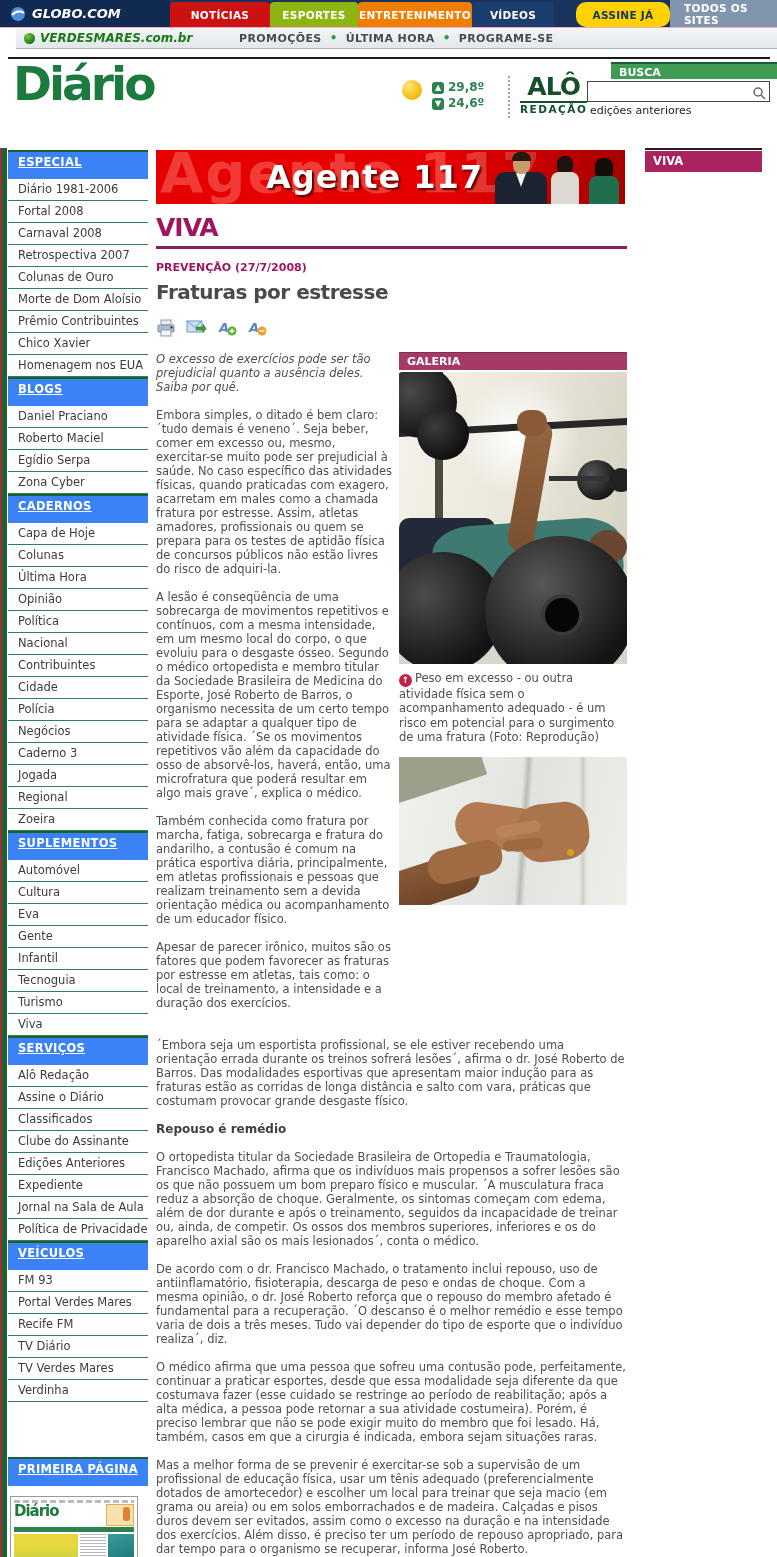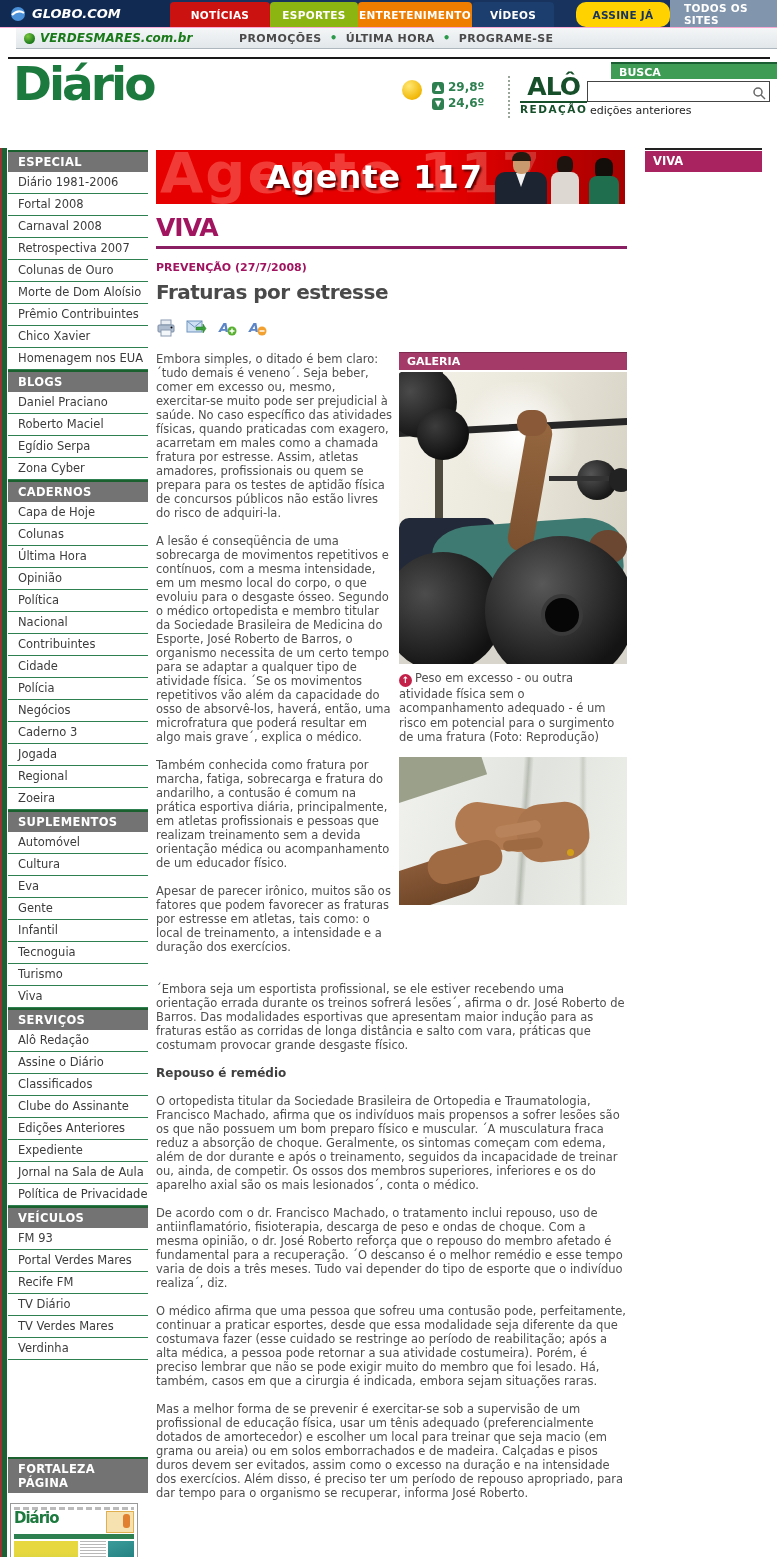--- a/index.html
+++ b/index.html
@@ -38,21 +38,21 @@
   .search-box{position:absolute;left:587px;top:81px;width:183px;height:21px;background:#fff;border:1px solid #444;box-sizing:border-box;}
   .search-input{position:absolute;left:2px;top:2px;width:150px;height:14px;border:0;outline:none;font-size:11px;}
   .mag{position:absolute;right:3px;top:3px;}
   .prev-ed{position:absolute;left:590px;top:104px;font-size:11px;color:#222;}
   
   .edge-a{position:absolute;left:0;top:148px;bottom:0;width:2px;background:#993333;}
   .edge-b{position:absolute;left:2px;top:148px;bottom:0;width:5px;background:#1d6234;}
   .content{position:absolute;left:0;top:148px;width:777px;}
   
   .sidebar{position:absolute;left:8px;top:2px;width:140px;}
-  .sb-head{background:#737373;border-top:2px solid #1b6130;color:#fff;font-weight:bold;font-size:11.5px;letter-spacing:.3px;padding:3px 0 3px 10px;}
+  .sb-head{background:#3b82f6;border-top:2px solid #1b6130;color:#fff;font-weight:bold;font-size:11.5px;letter-spacing:.3px;padding:3px 0 10px 10px;text-decoration:underline;}
   .sb-item{font-size:11.5px;color:#3c3c3c;padding:3px 0 4px 10px;border-bottom:1px solid #2e8050;cursor:pointer;}
   
   .thumb{margin:10px 2px 0 2px;width:128px;height:212px;border:1px solid #999;background:#fff;box-sizing:border-box;padding:3px;font-family:"DejaVu Sans",sans-serif;}
   .t-top{height:3px;background:repeating-linear-gradient(to right,#bbb 0 6px,#fff 6px 9px);margin-bottom:1px;}
   .t-mast{display:flex;align-items:flex-start;height:22px;}
   .t-logo{font-size:15px;font-weight:800;letter-spacing:-1px;color:#1d7a3e;line-height:1;}
   .t-ad{margin-left:auto;width:26px;height:20px;background:#f6e2b0;border:1px solid #e0b050;position:relative;}
   .t-ad:after{content:"";position:absolute;right:3px;top:2px;width:7px;height:14px;background:#e08030;border-radius:3px;}
   .t-gbar{height:5px;background:#2e8050;margin:1px 0 2px 0;}
   .t-row1{display:flex;gap:2px;height:36px;}
@@ -311,21 +311,21 @@
             <div class="sb-item">Recife FM</div>
 
             <div class="sb-item">TV Diário</div>
 
             <div class="sb-item">TV Verdes Mares</div>
 
             <div class="sb-item">Verdinha</div>
           </div>
       </div>
     <div class="sidebar" style="top:1309px;">
-      <div class="sb-head">FORTALEZA PÁGINA</div>
+      <div class="sb-head">PRIMEIRA PÁGINA</div>
       <div class="thumb">
         <div class="t-top"></div>
         <div class="t-mast">
           <span class="t-logo">Diário</span>
           <span class="t-ad"></span>
         </div>
         <div class="t-gbar"></div>
         <div class="t-row1">
           <div class="t-champ">
               <span class="cap">CHAMPIONS</span>
@@ -386,20 +386,21 @@
           <svg width="20" height="18" viewBox="0 0 20 18">
               <text x="1" y="13" font-size="13" font-style="italic" font-weight="bold" fill="#5c85c7" font-family="DejaVu Sans">A</text>
               <circle cx="14" cy="12" r="4.5" fill="#f2a030"></circle>
               <path d="M11.5 12 H16.5" stroke="#fff" stroke-width="1.4"></path>
             </svg>
         </span>
       </div>
 
       <div class="cols">
         <div class="text-col">
+          <p class="lead">O excesso de exercícios pode ser tão prejudicial quanto a ausência deles. Saiba por quê.</p>
           <div>
 
           <p>Embora simples, o ditado é bem claro: ´tudo demais é veneno´. Seja beber, comer em excesso ou, mesmo, exercitar-se muito pode ser prejudicial à saúde. No caso específico das atividades físicas, quando praticadas com exagero, acarretam em males como a chamada fratura por estresse. Assim, atletas amadores, profissionais ou quem se prepara para os testes de aptidão física de concursos públicos não estão livres do risco de adquiri-la.</p>
               <p>A lesão é conseqüência de uma sobrecarga de movimentos repetitivos e contínuos, com a mesma intensidade, em um mesmo local do corpo, o que evoluiu para o desgaste ósseo. Segundo o médico ortopedista e membro titular da Sociedade Brasileira de Medicina do Esporte, José Roberto de Barros, o organismo necessita de um certo tempo para se adaptar a qualquer tipo de atividade física. ´Se os movimentos repetitivos vão além da capacidade do osso de absorvê-los, haverá, então, uma microfratura que poderá resultar em algo mais grave´, explica o médico.</p>
               <p>Também conhecida como fratura por marcha, fatiga, sobrecarga e fratura do andarilho, a contusão é comum na prática esportiva diária, principalmente, em atletas profissionais e pessoas que realizam treinamento sem a devida orientação médica ou acompanhamento de um educador físico.</p>
               <p>Apesar de parecer irônico, muitos são os fatores que podem favorecer as fraturas por estresse em atletas, tais como: o local de treinamento, a intensidade e a duração dos exercícios.</p>
             </div>
         </div>
 
         <div class="gallery-col">

